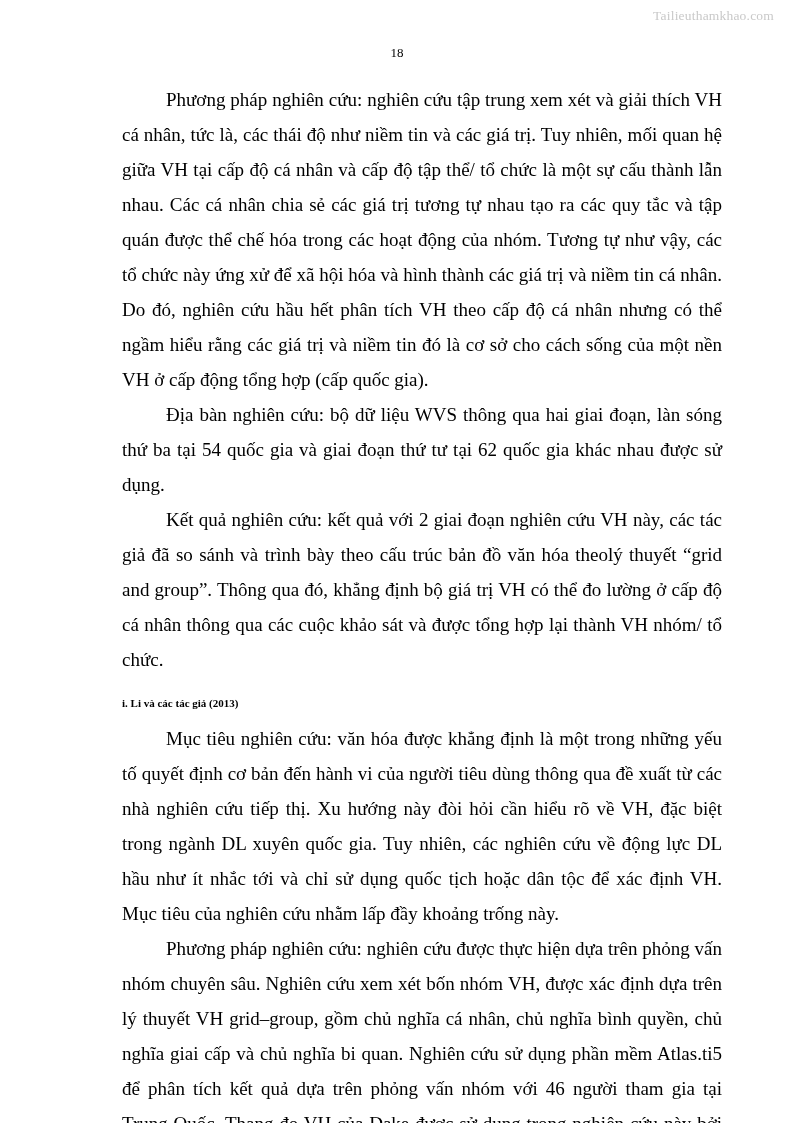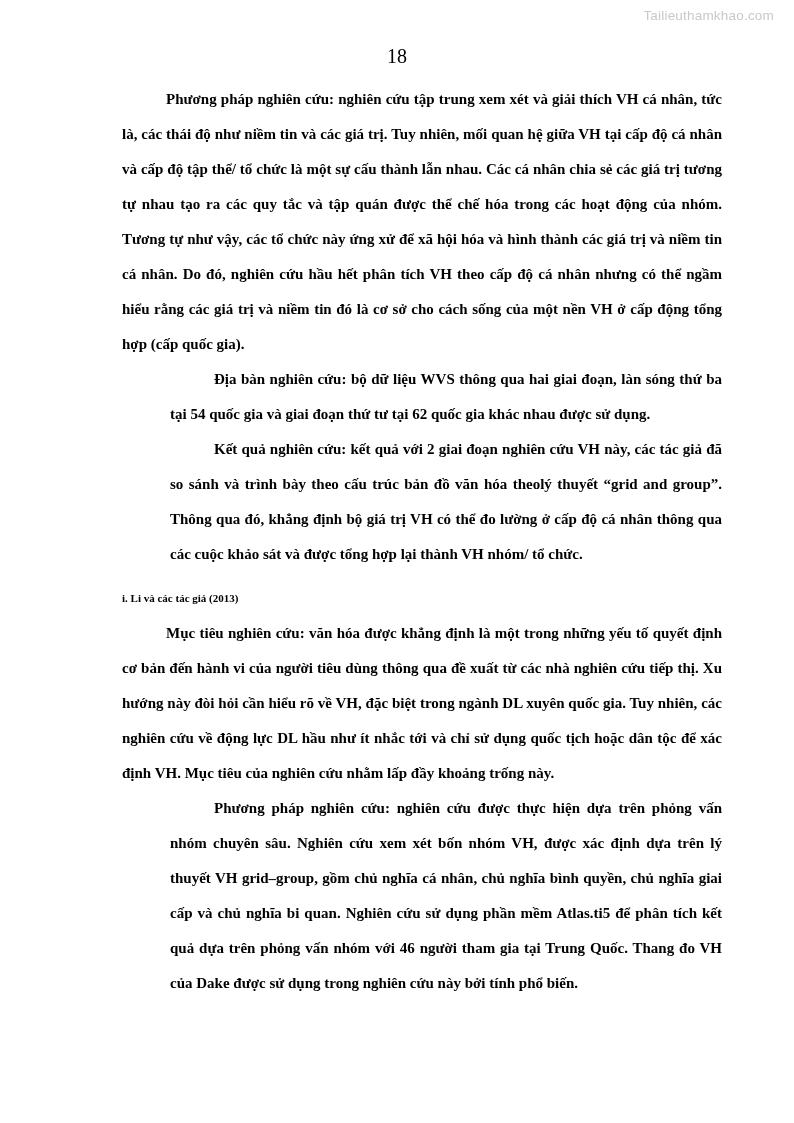--- a/index.html
+++ b/index.html
@@ -19,52 +19,50 @@
     position: absolute;
     top: 0; left: 0;
     width: 794px;
     height: 1123px;
     box-sizing: border-box;
   }
   .watermark {
     position: absolute;
     top: 8px;
     right: 20px;
-    font-family: Liberation Sans, sans-serif;
+    font-family: Liberation Serif, serif;
     font-size: 13.5px;
     color: #c9c9c9;
     letter-spacing: 0.2px;
     user-select: none;
   }
   .page-number {
     position: absolute;
     top: 45px;
     left: 0;
     width: 794px;
     text-align: center;
-    font-size: 20px;
+    font-size: 13px;
   }
   .content {
     position: absolute;
     top: 82px;
     left: 122px;
     width: 600px;
   }
   p.para {
     margin: 0 0 0 0;
-    font-size: 15px;
+    font-size: 19px;
     line-height: 35px;
     text-align: justify;
     text-indent: 44px;
     hyphens: none;
-    font-weight: bold;
   }
   p.para + p.para {
     margin-top: 0px;
-    margin-left: 48px;
   }
   h3.heading {
     margin: 9px 0 0 0;
     font-size: 11px;
     line-height: 35px;
     font-weight: bold;
     text-indent: 0;
     text-align: left;
   }
 </style>

